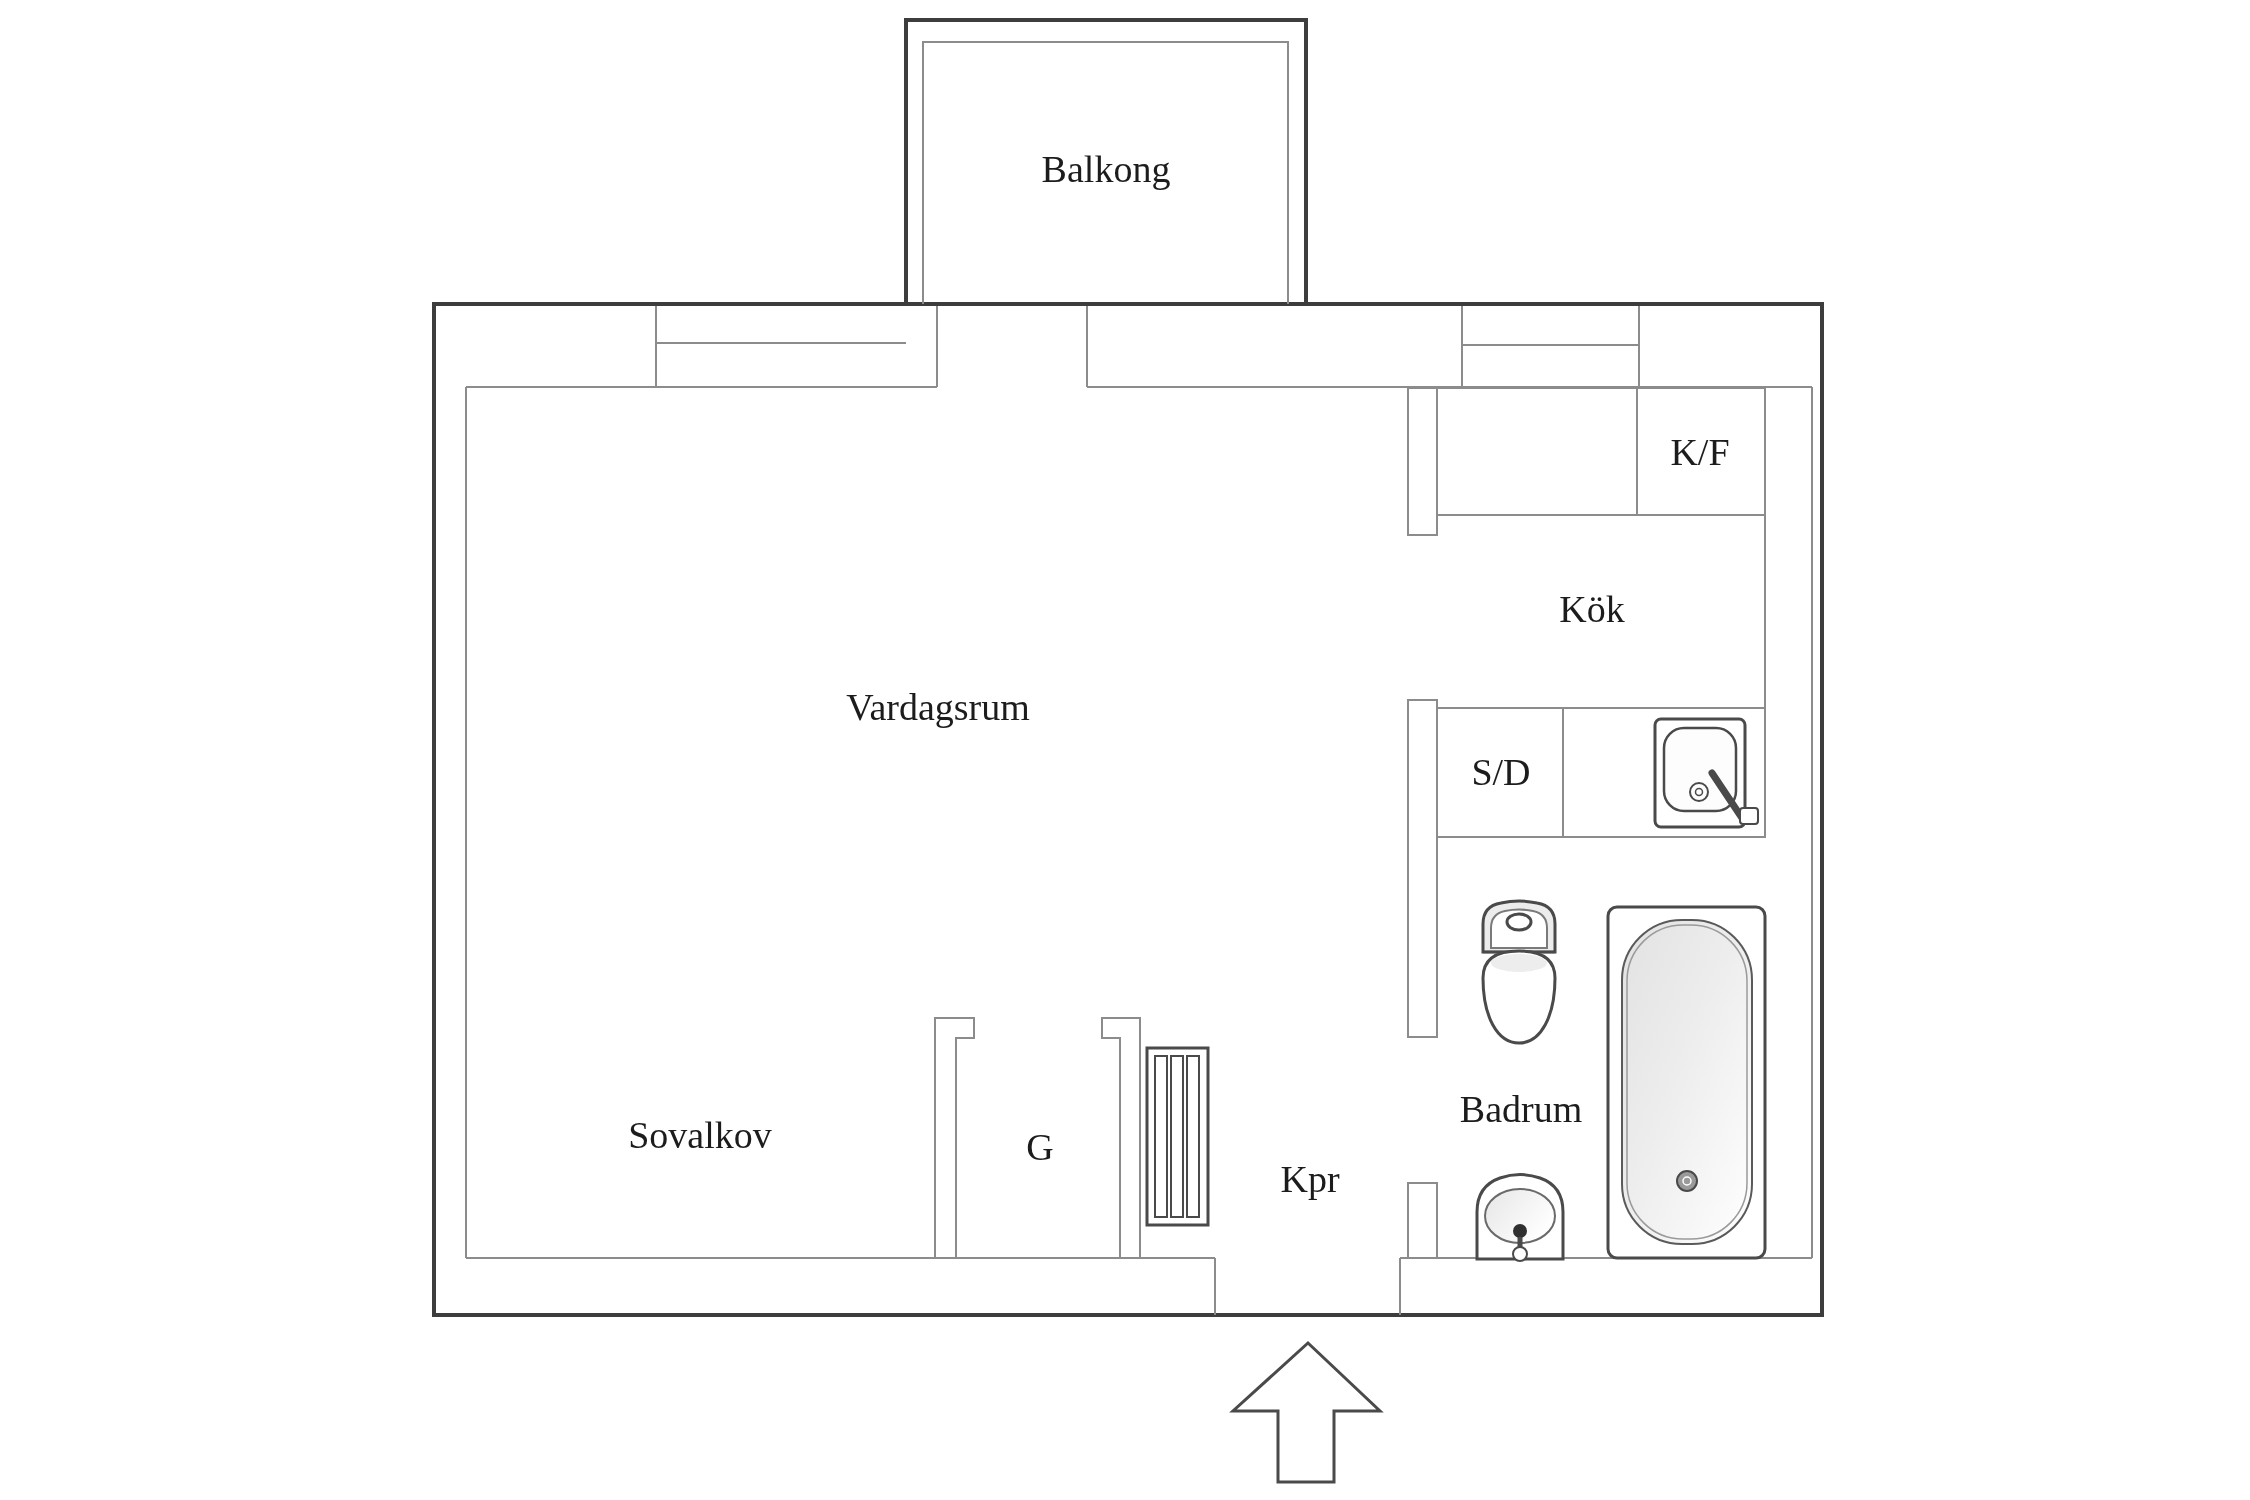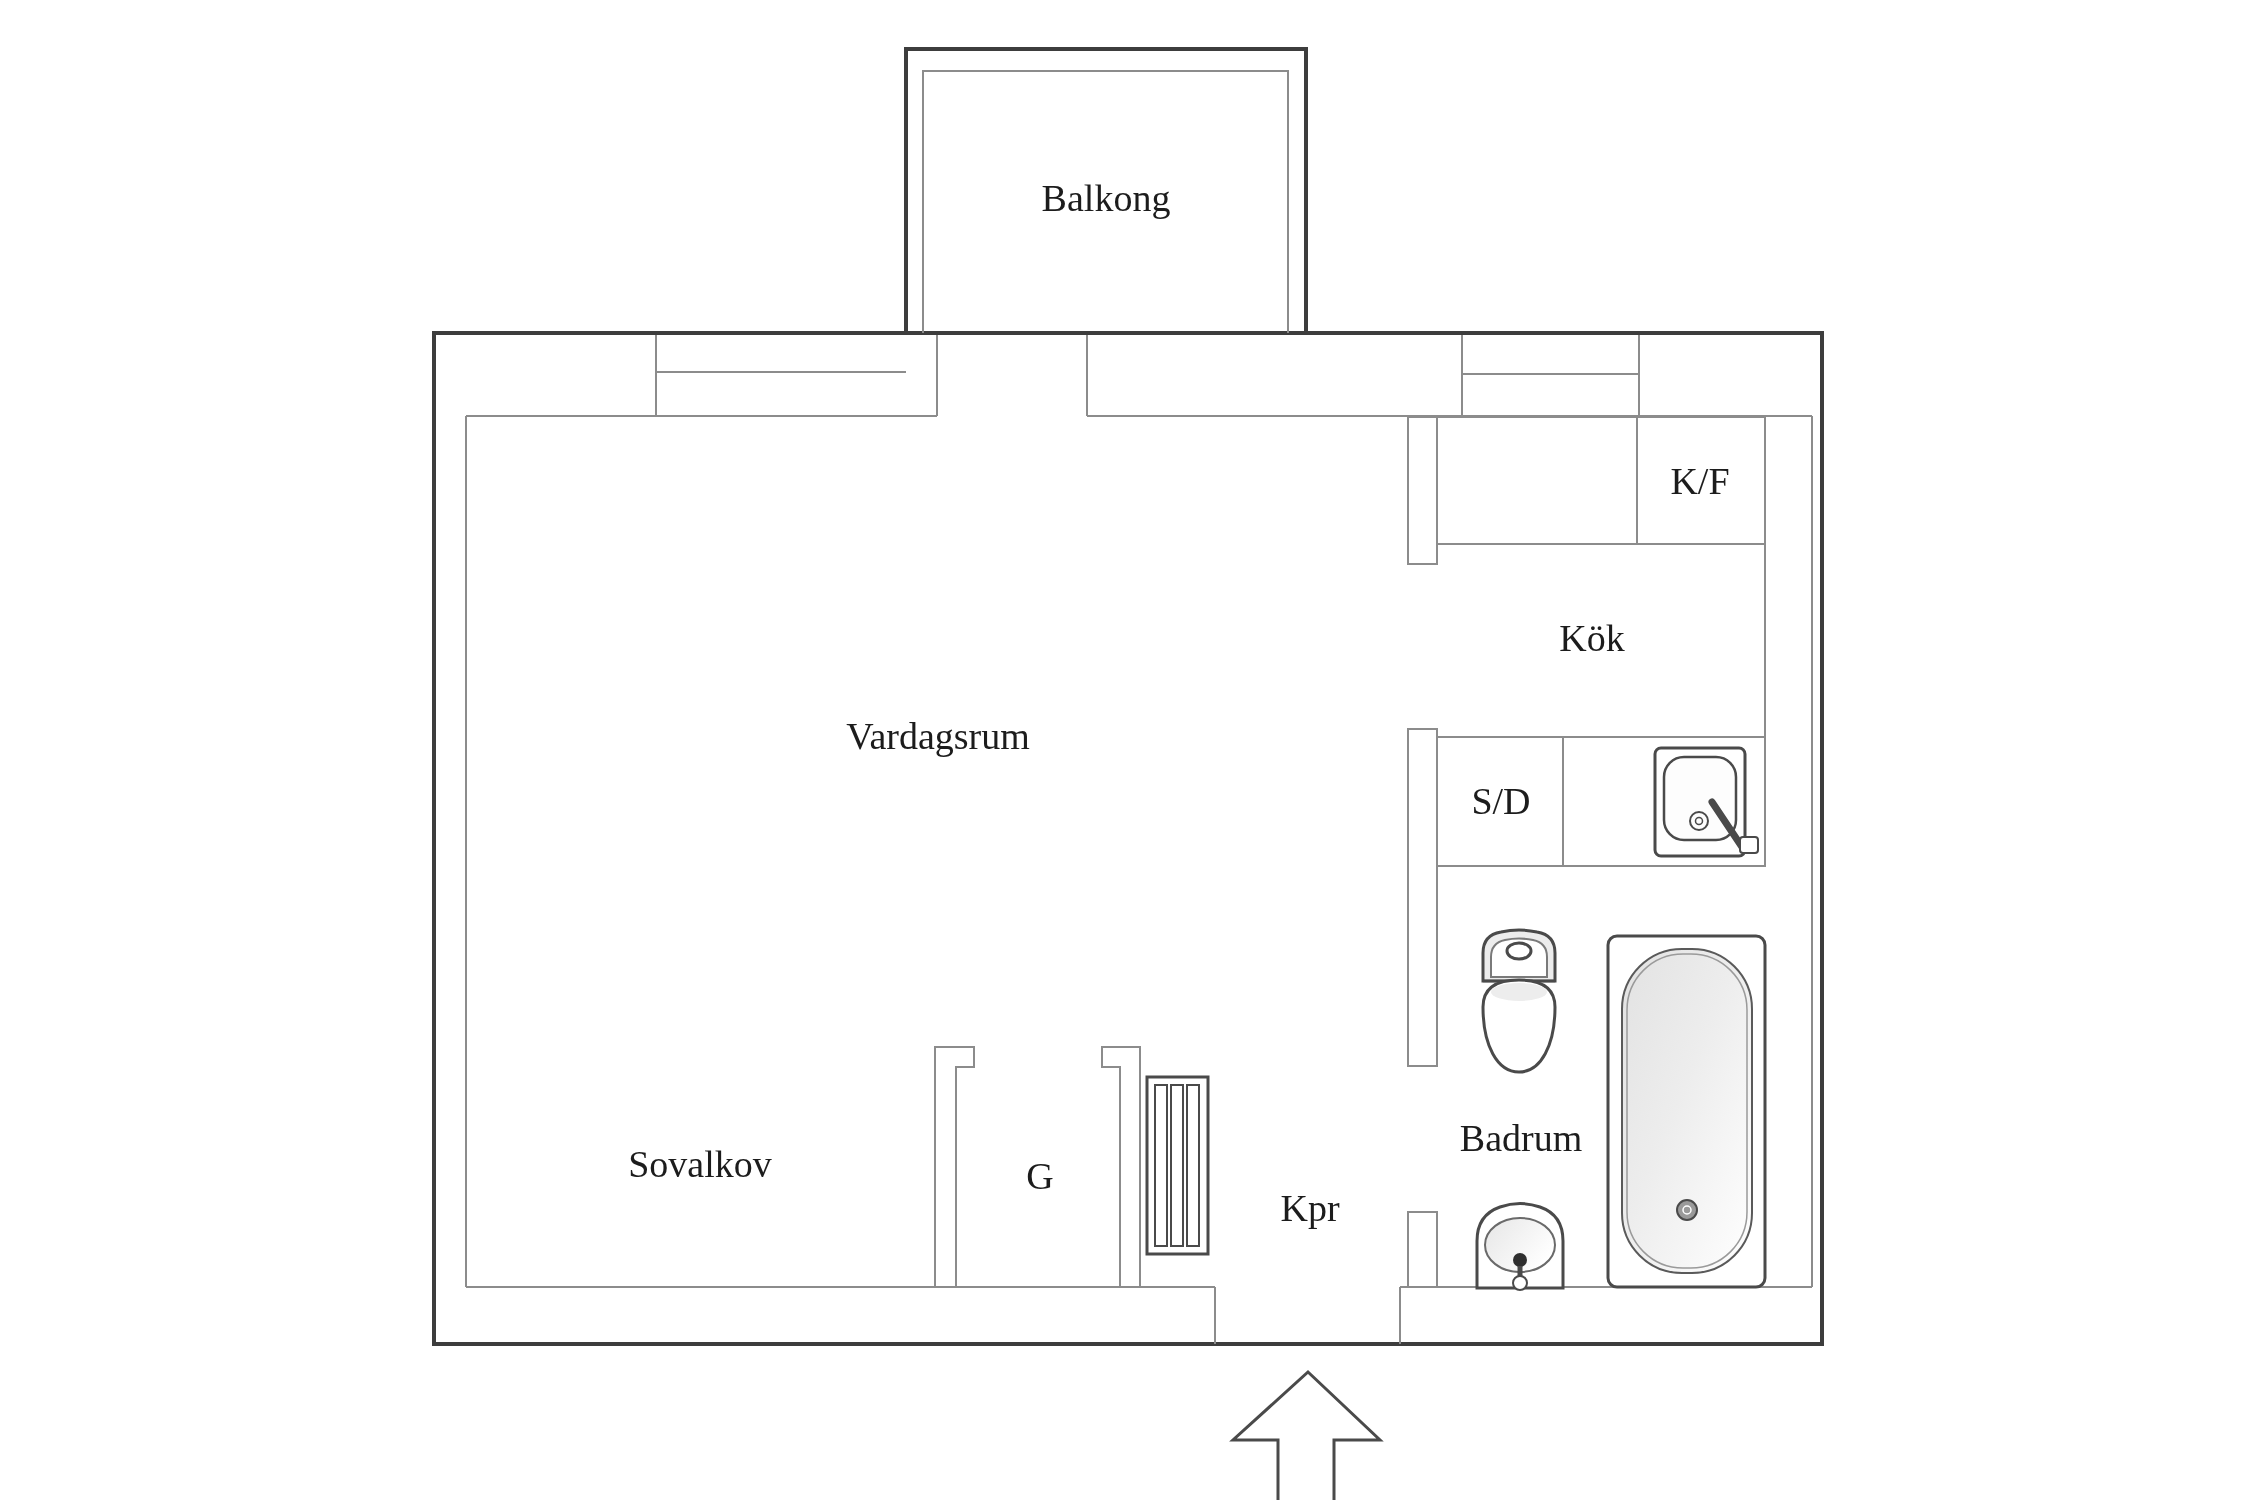--- a/index.html
+++ b/index.html
@@ -8,21 +8,20 @@
     background: #ffffff;
     width: 2250px;
     height: 1500px;
     overflow: hidden;
     font-family: "Liberation Serif", "DejaVu Serif", serif;
   }
   .plan-wrap {
     width: 2250px;
     height: 1384px;
     background: #ffffff;
-    margin-top: 29px;
   }
   svg { display: block; }
   text.room-label {
     font-family: "Liberation Serif", "DejaVu Serif", serif;
     font-size: 38px;
     fill: #1c1c1c;
     text-anchor: middle;
     letter-spacing: 0px;
   }
 </style>

